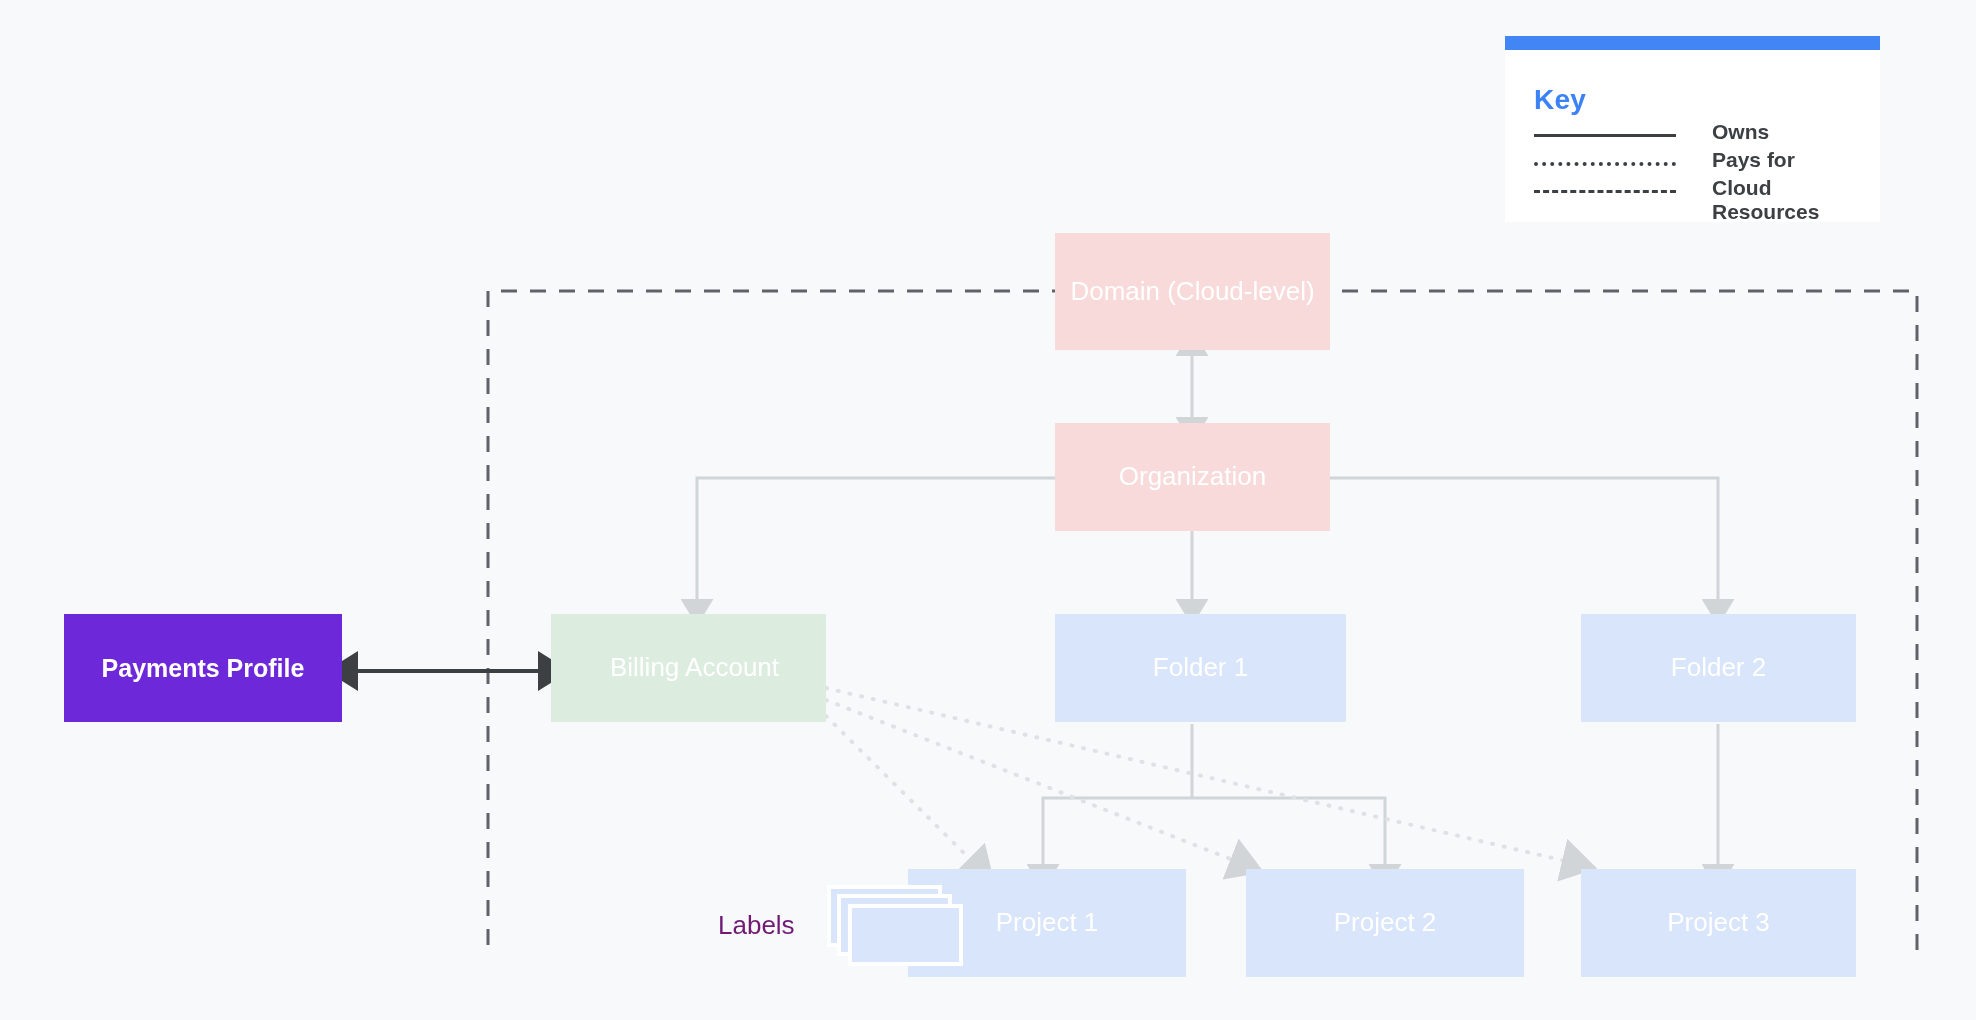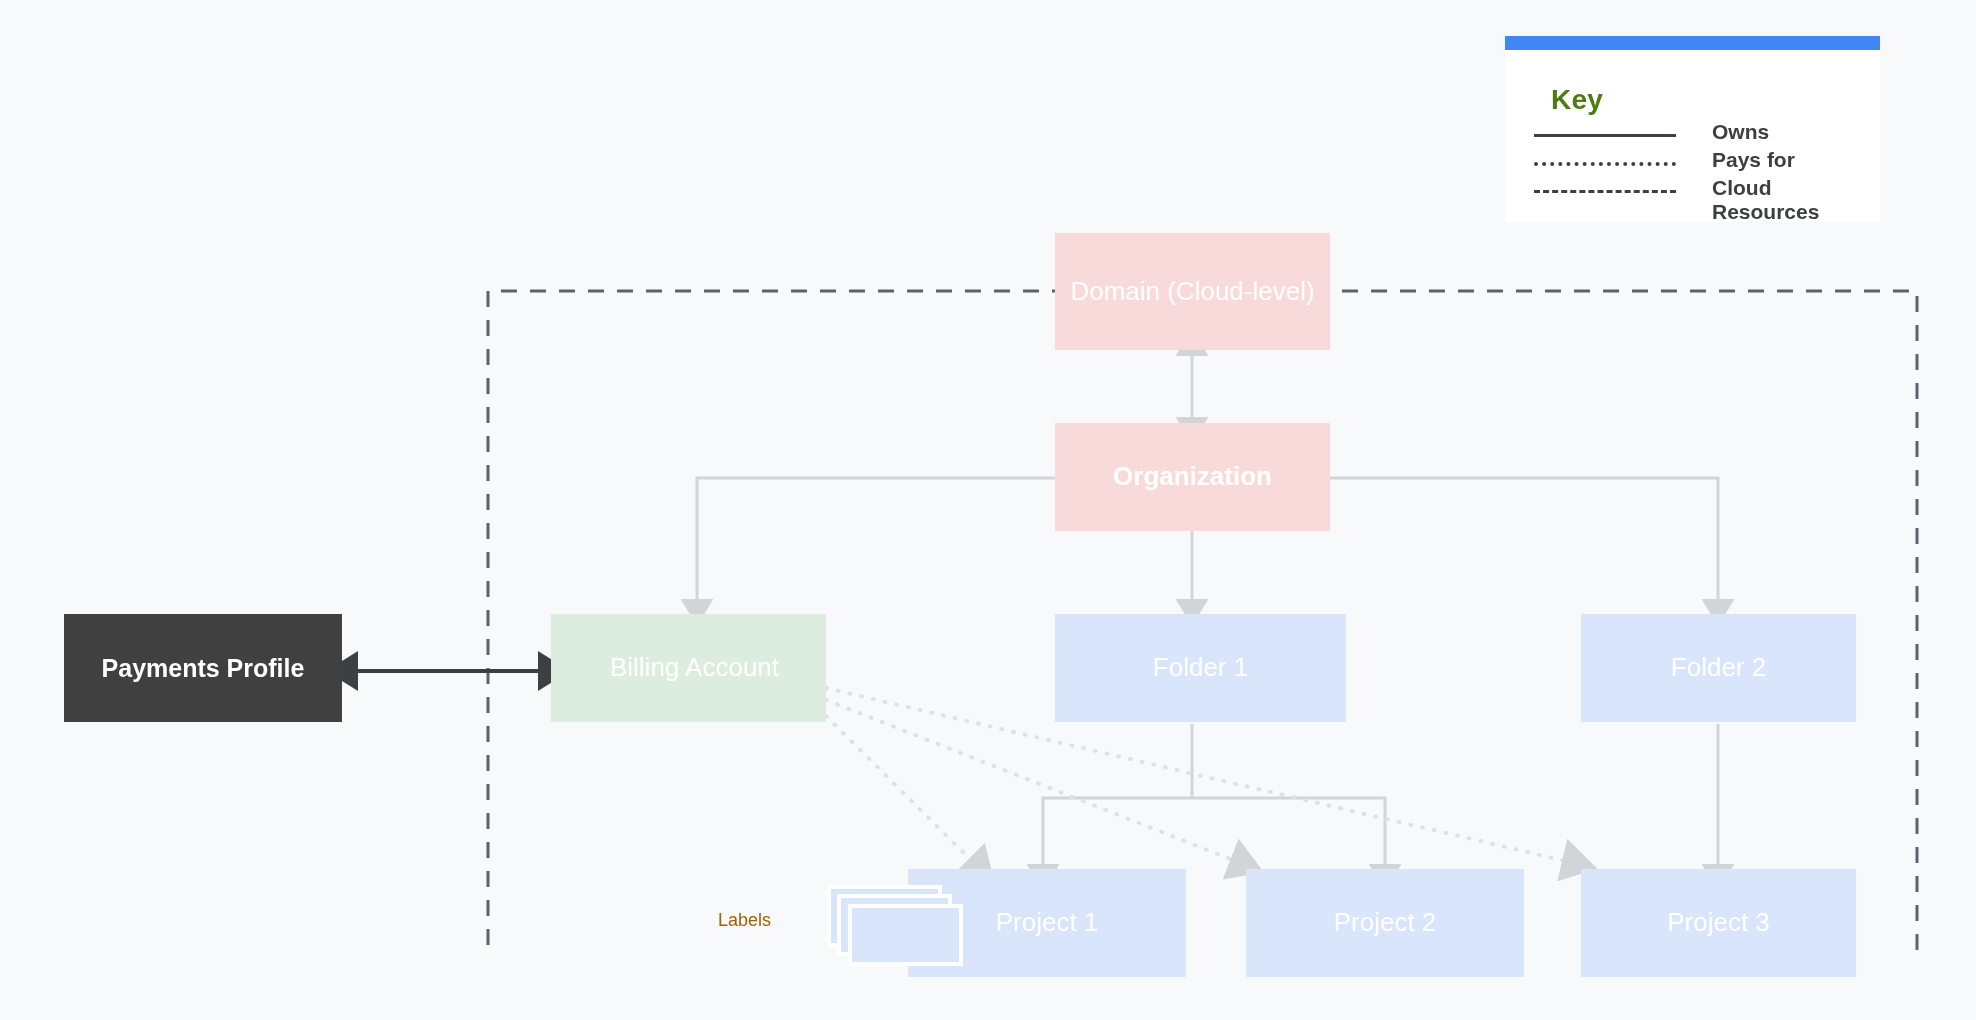--- a/index.html
+++ b/index.html
@@ -22,43 +22,43 @@
   .node{
     position:absolute;
     display:flex;align-items:center;justify-content:center;
     color:#ffffff;font-size:26px;font-weight:400;
     text-align:center;line-height:1.15;
     box-sizing:border-box;
   }
   .node.pink{background:#f8dada;}
   .node.blue{background:#d9e5fa;}
   .node.green{background:#dcecdf;padding-left:12px;}
-  .node.amber{background:#404040;font-weight:700;font-size:25px;}
+  .node.amber{background:#6d28d9;font-weight:700;font-size:25px;}
 
   .labels-text{
     position:absolute;
-    font-size:18px;color:#a16207;white-space:nowrap;
+    font-size:26px;color:#701a75;white-space:nowrap;
   }
 
   .stack{position:absolute;}
   .stack i{
     position:absolute;display:block;
     background:#d9e5fa;border:4px solid #ffffff;
     box-sizing:border-box;
   }
 
   
   .legend{
     position:absolute;left:1505px;top:36px;width:375px;height:186px;
     background:#ffffff;box-sizing:border-box;
   }
   .legend-bar{position:absolute;left:0;top:0;width:375px;height:14px;background:#4285f4;}
   .legend-title{
-    position:absolute;left:46px;top:48px;
-    color:#4d7c0f;font-size:28px;font-weight:700;letter-spacing:.2px;
+    position:absolute;left:29px;top:48px;
+    color:#3b82f6;font-size:28px;font-weight:700;letter-spacing:.2px;
   }
   .legend-rows{position:absolute;left:29px;top:84px;width:330px;}
   .legend-row{position:relative;height:0;}
   .legend-sample{position:absolute;width:142px;height:0;}
   .legend-sample.solid{border-top:3px solid #3c4043;}
   .legend-sample.dotted{border-top:4px dotted #3c4043;}
   .legend-sample.dashed{border-top:3px dashed #3c4043;}
   .legend-label{
     position:absolute;left:178px;
     font-size:21px;font-weight:700;color:#3c4043;line-height:24px;
@@ -105,21 +105,21 @@
     <path d="M826,700 L1238,862" fill="none" stroke="#dfe2e5" stroke-width="4" stroke-dasharray="1 11" stroke-linecap="round" marker-end="url(#ah-grey)"></path>
     <path d="M826,688 L1570,862" fill="none" stroke="#dfe2e5" stroke-width="4" stroke-dasharray="1 11" stroke-linecap="round" marker-end="url(#ah-grey)"></path>
 
     <line x1="350" y1="671" x2="546" y2="671" stroke="#3c4043" stroke-width="4" marker-end="url(#ah-dark)" marker-start="url(#ah-dark-back)"></line>
   </svg>
 
   <div class="node pink" style="left:1055px;top:233px;width:275px;height:117px;">
     <span>Domain (Cloud-level)</span>
   </div>
 
-  <div class="node pink" style="left:1055px;top:423px;width:275px;height:108px;font-weight:bold;">
+  <div class="node pink" style="left:1055px;top:423px;width:275px;height:108px;">
     <span>Organization</span>
   </div>
 
   <div class="node green" style="left:551px;top:614px;width:275px;height:108px;">
     <span>Billing Account</span>
   </div>
 
   <div class="node blue" style="left:1055px;top:614px;width:291px;height:108px;">
     <span>Folder 1</span>
   </div>

